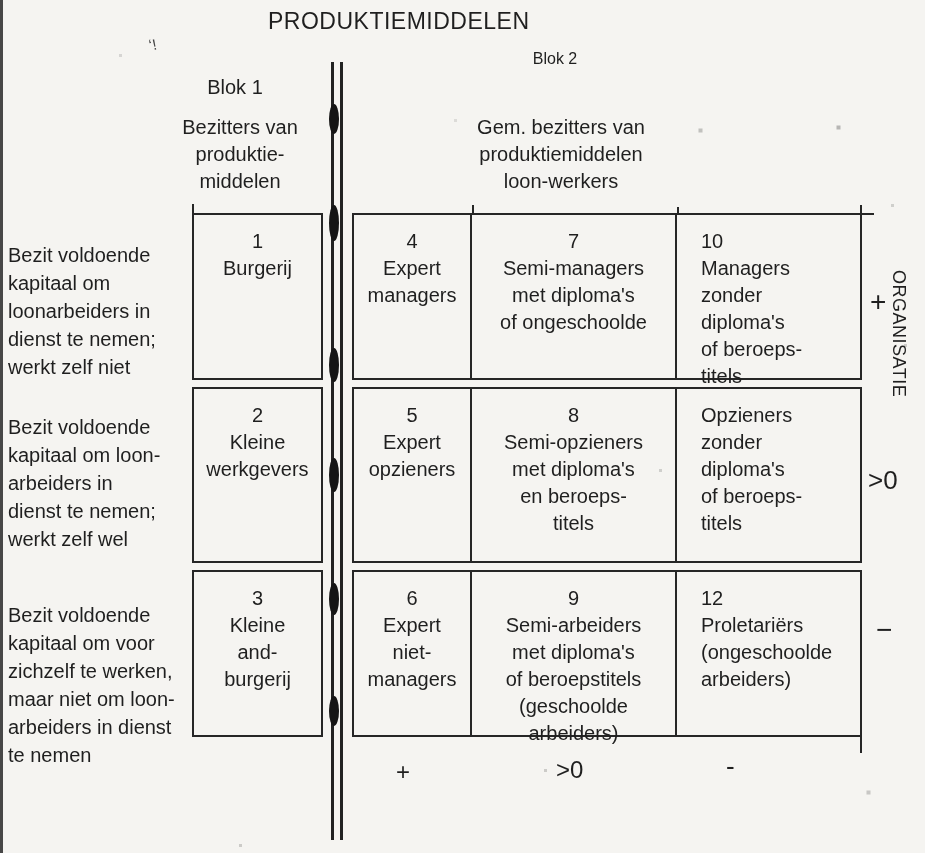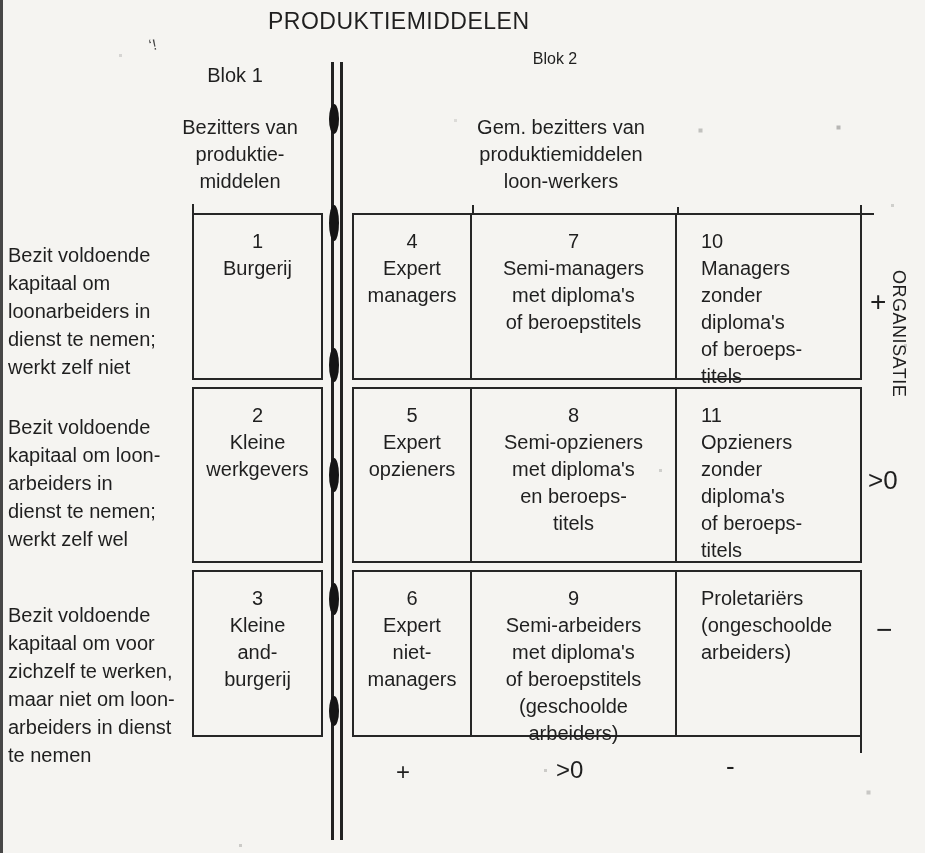--- a/index.html
+++ b/index.html
@@ -12,21 +12,21 @@
     color:#1f1f1f;
     overflow:hidden;
   }
   .abs{position:absolute;}
   .pre{white-space:pre-line;}
   
   .scan-edge{left:0;top:0;width:3px;height:853px;background:#474747;}
   
   .title{left:268px;top:8px;font-size:23px;letter-spacing:.5px;}
   
-  .blok1-label{left:170px;top:64px;width:130px;text-align:center;font-size:20px;}
+  .blok1-label{left:170px;top:76px;width:130px;text-align:center;font-size:20px;}
   .blok2-label{left:470px;top:50px;width:170px;text-align:center;font-size:16px;}
   .hdr{font-size:20px;line-height:27px;text-align:center;}
   .blok1-header{left:160px;top:114px;width:160px;}
   .blok2-header{left:446px;top:114px;width:230px;}
   
   .row-label{left:8px;width:210px;font-size:20px;line-height:28px;text-align:left;margin-top:15px;}
   .rl1{top:226px;}
   .rl2{top:398px;}
   .rl3{top:586px;}
   
@@ -156,21 +156,21 @@
   </div>
   <div class="abs cell r1 col-4">
     <div class="cell-num">4</div>
     <div class="cell-text pre">Expert
 managers</div>
   </div>
   <div class="abs cell r1 col-7">
     <div class="cell-num">7</div>
     <div class="cell-text pre">Semi-managers
 met diploma's
-of beroepstitels</div>
+of ongeschoolde</div>
   </div>
   <div class="abs cell r1 col-10 align-left">
     <div class="cell-num">10</div>
     <div class="cell-text pre">Managers
 zonder
 diploma's
 of beroeps-
 titels</div>
   </div>
 
@@ -185,21 +185,20 @@
 opzieners</div>
   </div>
   <div class="abs cell r2 col-7">
     <div class="cell-num">8</div>
     <div class="cell-text pre">Semi-opzieners
 met diploma's
 en beroeps-
 titels</div>
   </div>
   <div class="abs cell r2 col-10 align-left">
-    <div class="cell-num">11</div>
     <div class="cell-text pre">Opzieners
 zonder
 diploma's
 of beroeps-
 titels</div>
   </div>
 
   <div class="abs cell r3 col-b1">
     <div class="cell-num">3</div>
     <div class="cell-text pre">Kleine
@@ -214,20 +213,21 @@
   </div>
   <div class="abs cell r3 col-7">
     <div class="cell-num">9</div>
     <div class="cell-text pre">Semi-arbeiders
 met diploma's
 of beroepstitels
 (geschoolde
 arbeiders)</div>
   </div>
   <div class="abs cell r3 col-10 align-left">
+    <div class="cell-num">12</div>
     <div class="cell-text pre">Proletariërs
 (ongeschoolde
 arbeiders)</div>
   </div>
 
   <div class="abs rx-plus">+</div>
   <div class="abs rx-label">ORGANISATIE</div>
   <div class="abs rx-mid">&gt;0</div>
   <div class="abs rx-minus">−</div>
 

